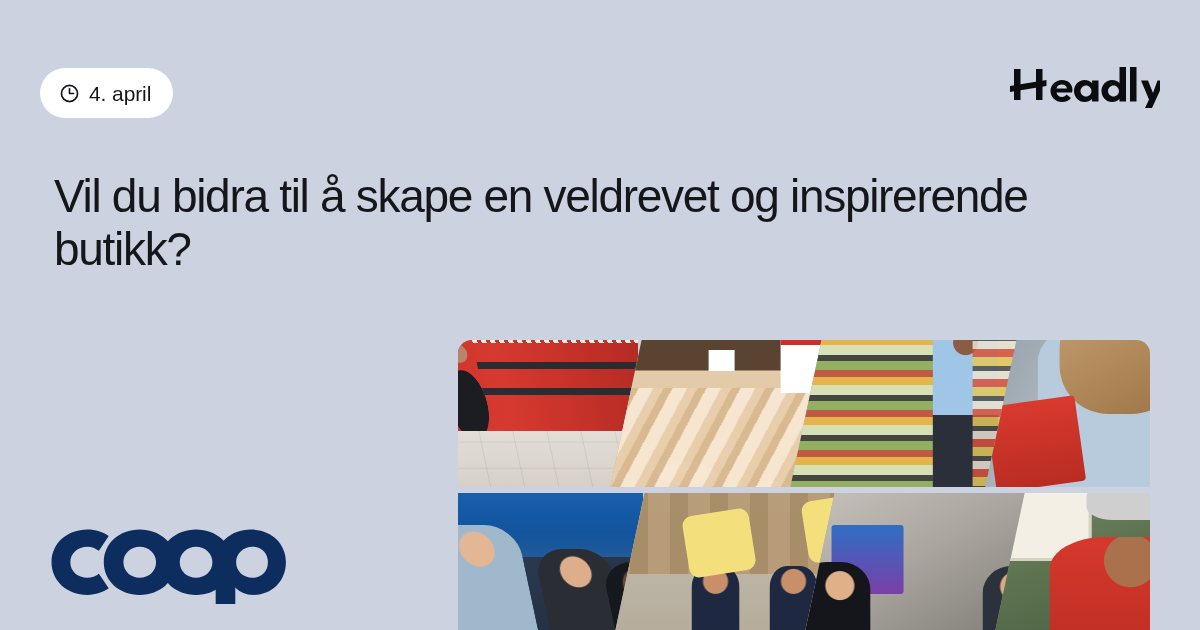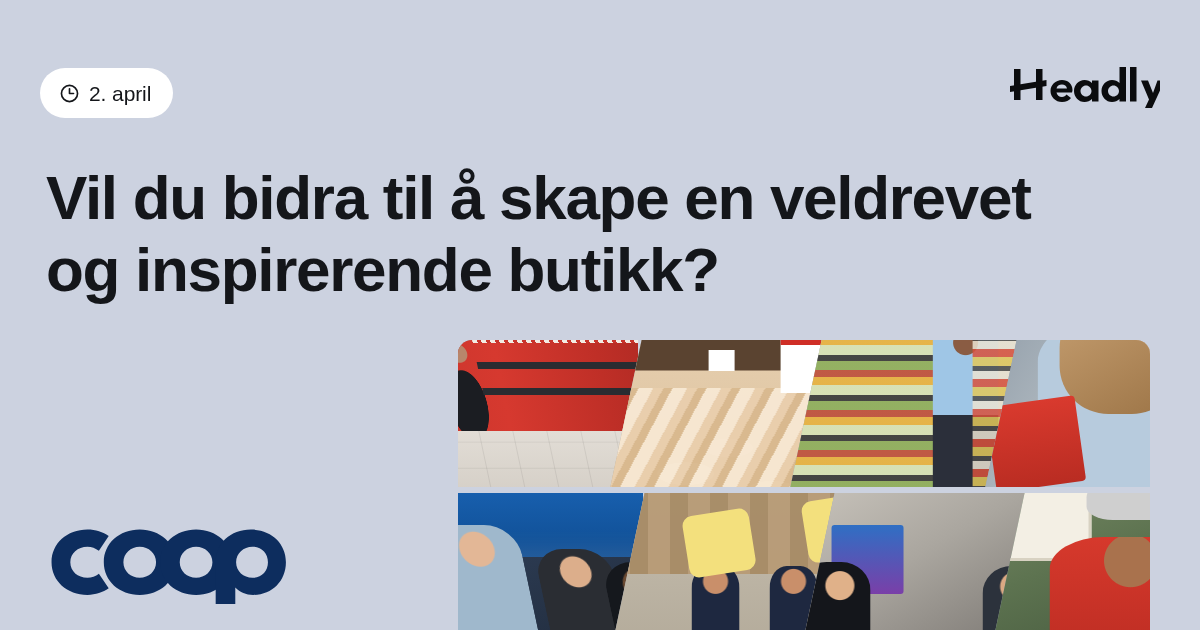--- a/index.html
+++ b/index.html
@@ -53,23 +53,23 @@
     height: 46px;
   }
   .headly-logo svg { display: block; width: 100%; height: 100%; }
 
   
   .headline {
     position: absolute;
     left: 46px;
     top: 162px;
     width: 1070px;
-    margin: 0;
-    font-size: 62px;
-    font-weight: 700;
+    margin: 8px;
+    font-size: 46px;
+    font-weight: 400;
     line-height: 1.16;
     color: #14161a;
     letter-spacing: -1.3px;
   }
 
   
   .coop-logo {
     position: absolute;
     left: 45px;
     top: 518px;
@@ -432,21 +432,21 @@
 </head>
 <body>
 
 <div class="canvas">
 
   <div class="date-badge">
     <svg class="clock-icon" viewBox="0 0 24 24">
       <circle cx="12" cy="12" r="9.2" fill="none" stroke="#14161a" stroke-width="1.9"></circle>
       <path d="M12 6.6 V12 H16.6" fill="none" stroke="#14161a" stroke-width="1.9" stroke-linecap="round" stroke-linejoin="round"></path>
     </svg>
-    <span class="date-text">2. april</span>
+    <span class="date-text">4. april</span>
   </div>
 
   <div class="headly-logo">
     <svg viewBox="0 0 300 92">
       <g fill="#0b0c0e">
 
         <rect x="8" y="14" width="13" height="62"></rect>
         <rect x="52" y="14" width="13" height="62"></rect>
         <polygon points="0,48 73,36 73,48 0,60"></polygon>
 

